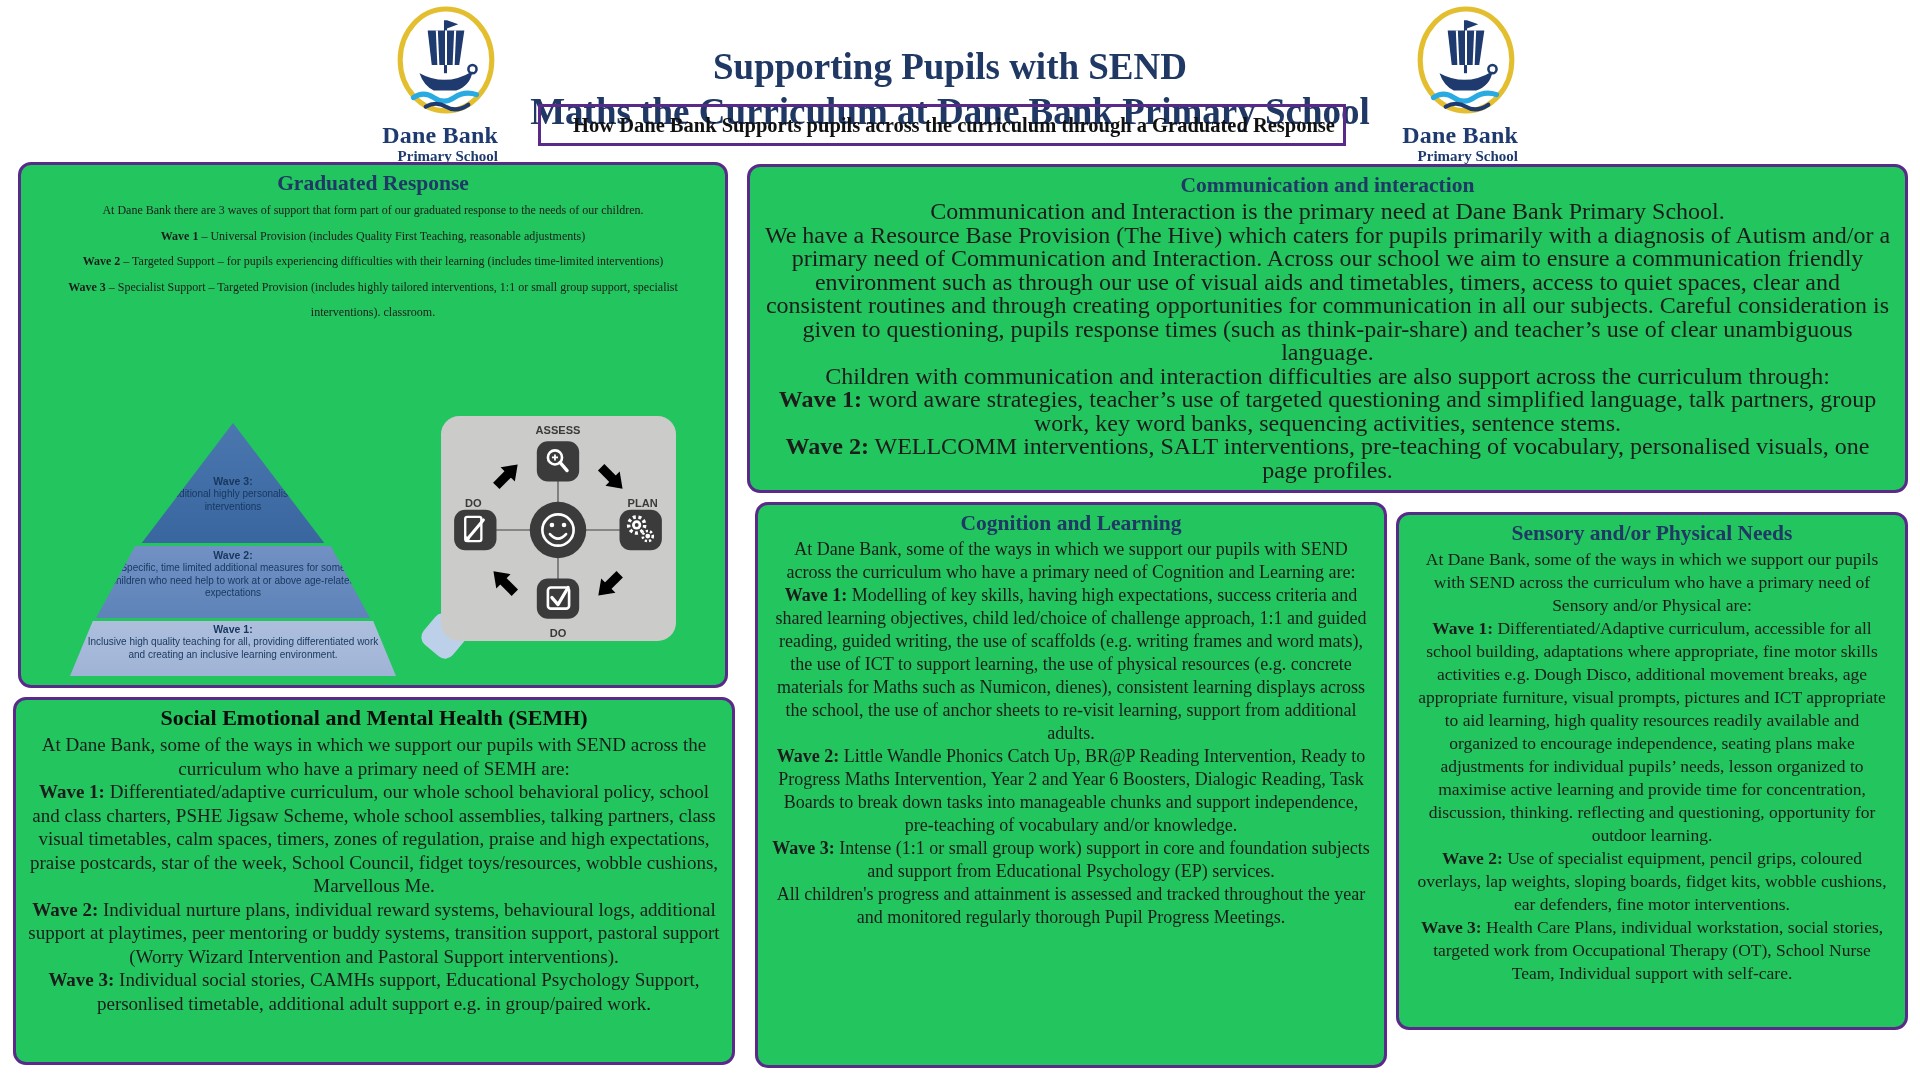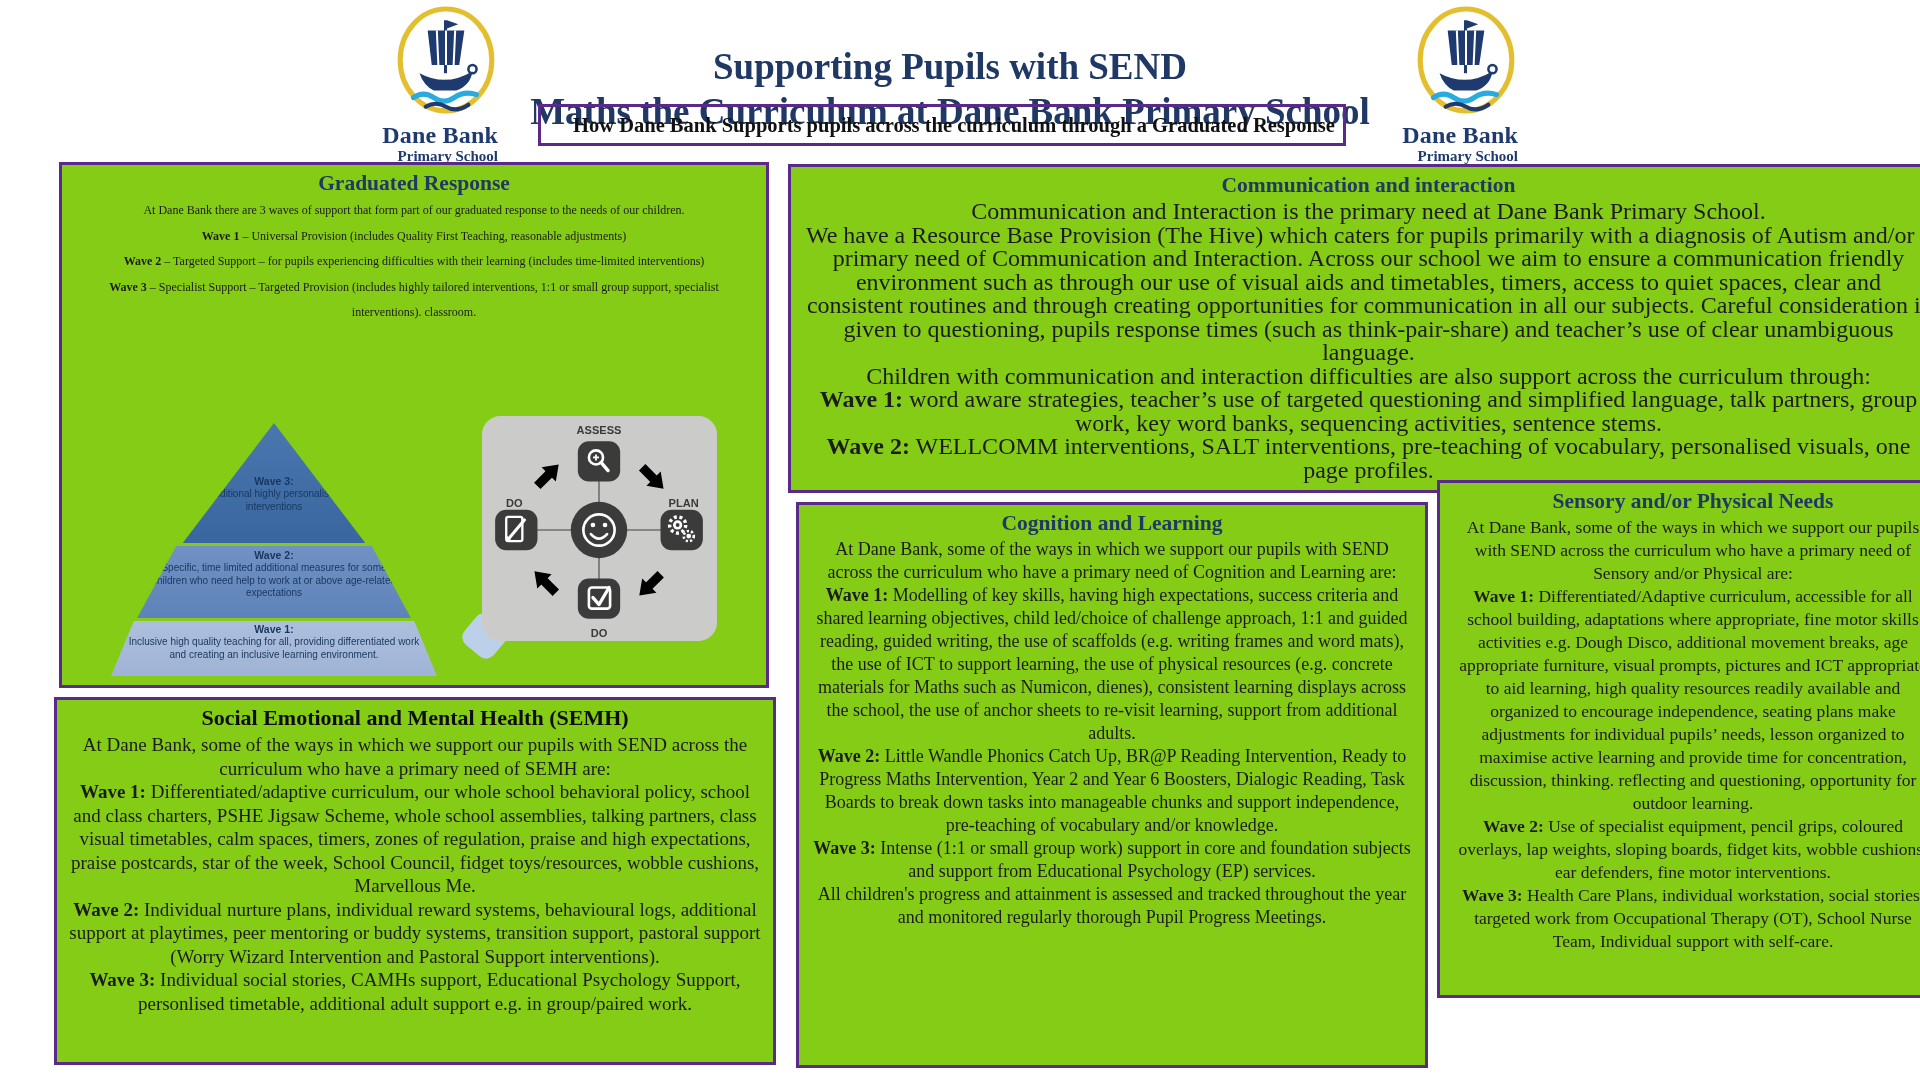--- a/index.html
+++ b/index.html
@@ -12,35 +12,35 @@
   .logo .lsub{font:bold 15px/17px "Liberation Serif",serif;color:#1e3a6e;}
   #logo-left{left:378px;top:6px;}
   #logo-right{left:1398px;top:6px;}
   .page-title{position:absolute;left:430px;top:12px;width:1040px;text-align:center;
               font-weight:bold;font-size:37px;line-height:45px;color:#1f3864;margin-top:32px;}
   .banner{position:absolute;left:538px;top:104px;width:808px;height:42px;box-sizing:border-box;
           border:3px solid #5a2a8a;text-align:center;
           font:bold 20.5px/36px "Liberation Serif",serif;color:#111111;padding-left:24px;}
 
   
-  .box{position:absolute;box-sizing:border-box;border:3.5px solid #5a2a8a;border-radius:0;background:#84cc16;overflow:hidden;margin-left:41px;}
+  .box{position:absolute;box-sizing:border-box;border:3.5px solid #5a2a8a;border-radius:13px;background:#22c55e;overflow:hidden;}
   .box h2{margin:5px 10px 2px;text-align:center;font-size:21.5px;line-height:26px;color:#1f3864;font-weight:bold;}
   .box h2.blacktitle{color:#0d0d0d;font-size:22px;}
   .box p{margin:0 14px;text-align:center;color:#1c1c1c;}
   b.wv{font-weight:bold;}
 
   #box-graduated{left:18px;top:162px;width:710px;height:526px;}
   #box-graduated p{font-size:12px;line-height:25.5px;margin:0 16px;}
   #box-semh{left:13px;top:697px;width:722px;height:368px;}
   #box-semh p{font-size:19px;line-height:23.5px;margin:0 12px;}
   #box-comm{left:747px;top:164px;width:1161px;height:329px;}
   #box-comm p{font-size:24px;line-height:23.5px;margin:0 14px;}
   #box-cognition{left:755px;top:502px;width:632px;height:566px;}
   #box-cognition p{font-size:18px;line-height:23px;margin:0 14px;}
-  #box-sensory{left:1396px;top:480px;width:512px;height:518px;}
+  #box-sensory{left:1396px;top:512px;width:512px;height:518px;}
   #box-sensory p{font-size:17.5px;line-height:23px;margin:0 12px;}
 
   
   .pyramid{position:absolute;left:49px;top:258px;width:326px;height:253px;}
   .pyr-level{position:absolute;left:0;width:326px;
              font-family:"Liberation Sans","DejaVu Sans",sans-serif;color:#17375e;}
   .pyr-level .lt{position:absolute;left:50%;transform:translateX(-50%);text-align:center;}
   .pyr-level .lt b{display:block;font-size:10.5px;line-height:13px;}
   .pyr-level .lt span{display:block;font-size:10px;line-height:12.5px;}
   .pyr3{top:0;height:120px;background:linear-gradient(#4a77ae,#39669f);

